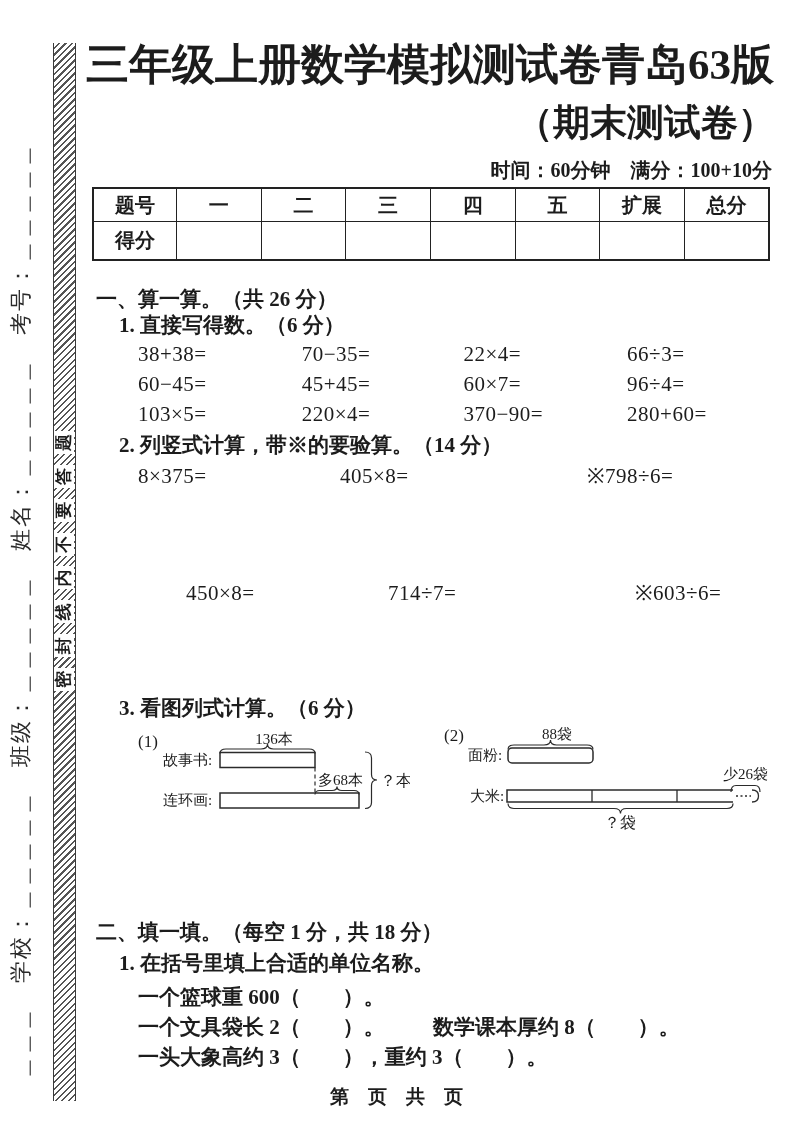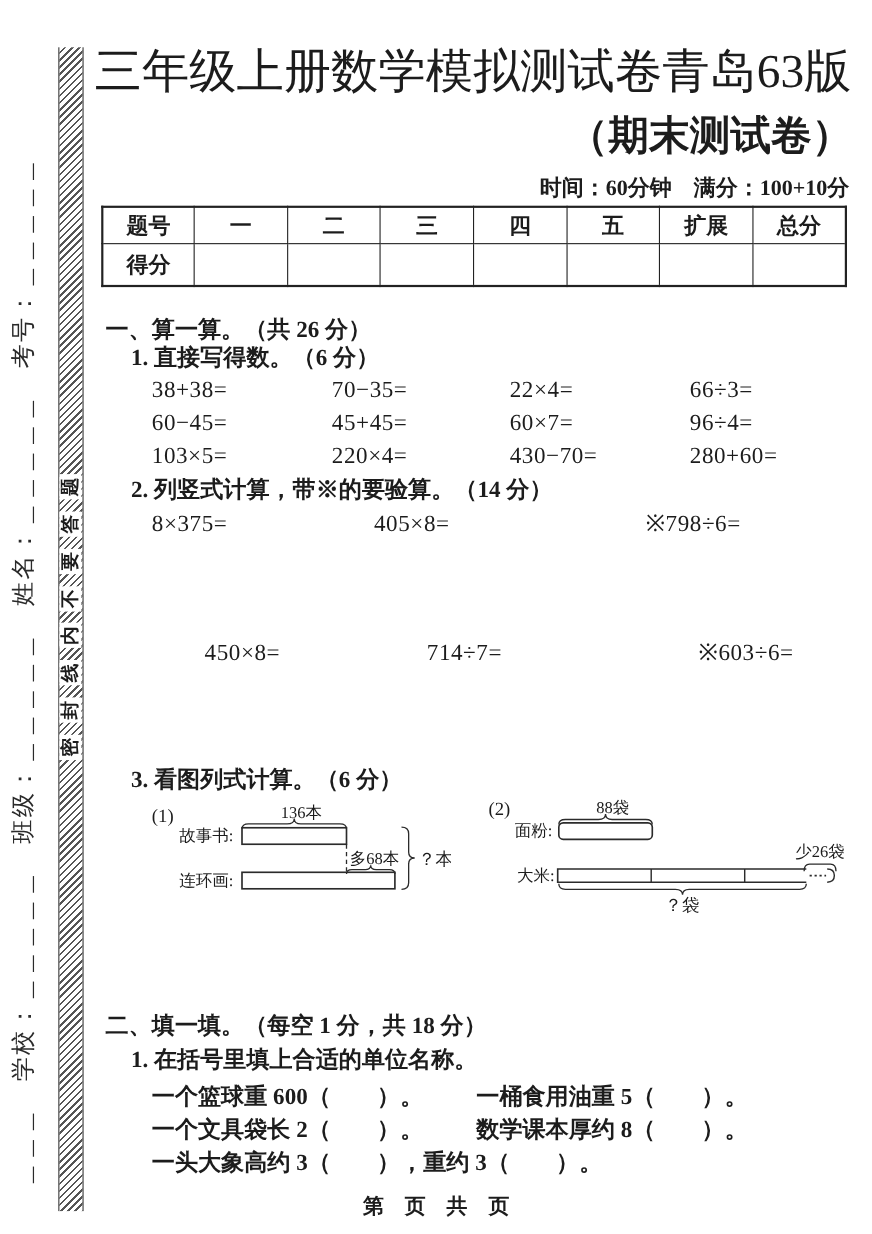--- a/index.html
+++ b/index.html
@@ -25,21 +25,21 @@
   .seal-chars {
     position:absolute; left:-66px; top:550px; width:260px; height:22px;
     transform:rotate(-90deg);
     display:flex; justify-content:space-between; align-items:center;
     font-size:17px; font-weight:bold; color:#1c1c1c;
   }
   .seal-chars span { background:#ffffff; padding:0 3px; line-height:20px; }
 
   
   .title { left:85px; top:36px; width:690px; text-align:center;
-           font-size:43px; font-weight:normal; white-space:nowrap; }
+           font-size:43px; font-weight:bold; white-space:nowrap; }
   .subtitle { left:85px; top:98px; width:690px; text-align:right;
               font-size:37px; font-weight:bold; }
   .info { right:21px; top:157px; font-size:20px; font-weight:bold; }
 
   
   table.score { position:absolute; left:92px; top:187px; width:678px;
     border-collapse:collapse; table-layout:fixed; }
   table.score td {
     border:1.6px solid #222; text-align:center; font-size:20px; font-weight:bold;
     padding:0;
@@ -130,21 +130,21 @@
     </div>
     <div class="prob-row">
       <span class="c1">60−45=</span>
       <span class="c2">45+45=</span>
       <span class="c3">60×7=</span>
       <span class="c4">96÷4=</span>
     </div>
     <div class="prob-row">
       <span class="c1">103×5=</span>
       <span class="c2">220×4=</span>
-      <span class="c3">430−70=</span>
+      <span class="c3">370−90=</span>
       <span class="c4">280+60=</span>
     </div>
   </div>
 
   <div class="abs h-sec" style="left:119px; top:431px;">2. 列竖式计算，带※的要验算。（14 分）</div>
 
   <div class="abs v-row" style="left:138px; top:461px; width:620px;">
     <span class="v1">8×375=</span>
     <span class="v2">405×8=</span>
     <span class="v3">※798÷6=</span>
@@ -188,21 +188,20 @@
     <path class="ln" stroke-width="1.3" d="M 312,76 Q 318.5,76 318.5,82 Q 318.5,88 312,88"></path>
     <path class="ln" stroke-width="1.2" d="M 68,89.5 Q 68,94.5 74,94.5 L 174,94.5 Q 180.5,94.5 180.5,99.5 Q 180.5,94.5 186.5,94.5 L 287,94.5 Q 293,94.5 293,89.5"></path>
     <text x="180" y="114" font-size="16" text-anchor="middle">？袋</text>
   </svg>
 
   <div class="abs h-sec" style="left:96px; top:918px;">二、填一填。（每空 1 分，共 18 分）</div>
   <div class="abs h-sec" style="left:119px; top:949px;">1. 在括号里填上合适的单位名称。</div>
 
   <div class="abs fill-row" style="left:138px; top:982px; width:640px;">
     <span>一个篮球重 600（　　）。</span>
-    <span class="right-item">一桶食用油重 5（　　）。</span>
   </div>
   <div class="abs fill-row" style="left:138px; top:1012px; width:640px;">
     <span>一个文具袋长 2（　　）。</span>
     <span class="right-item">数学课本厚约 8（　　）。</span>
   </div>
   <div class="abs fill-row" style="left:138px; top:1042px; width:640px;">
     <span>一头大象高约 3（　　），重约 3（　　）。</span>
     <span class="right-item"></span>
   </div>
 

